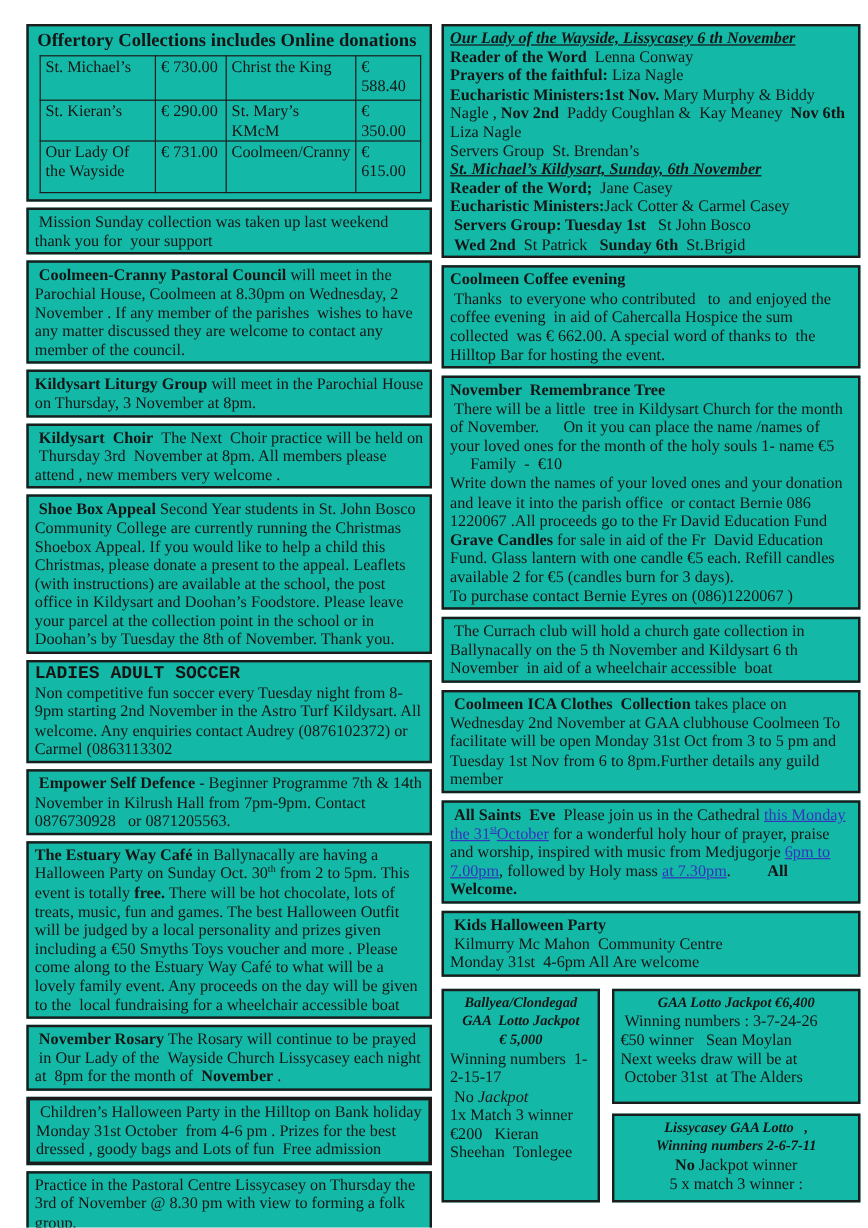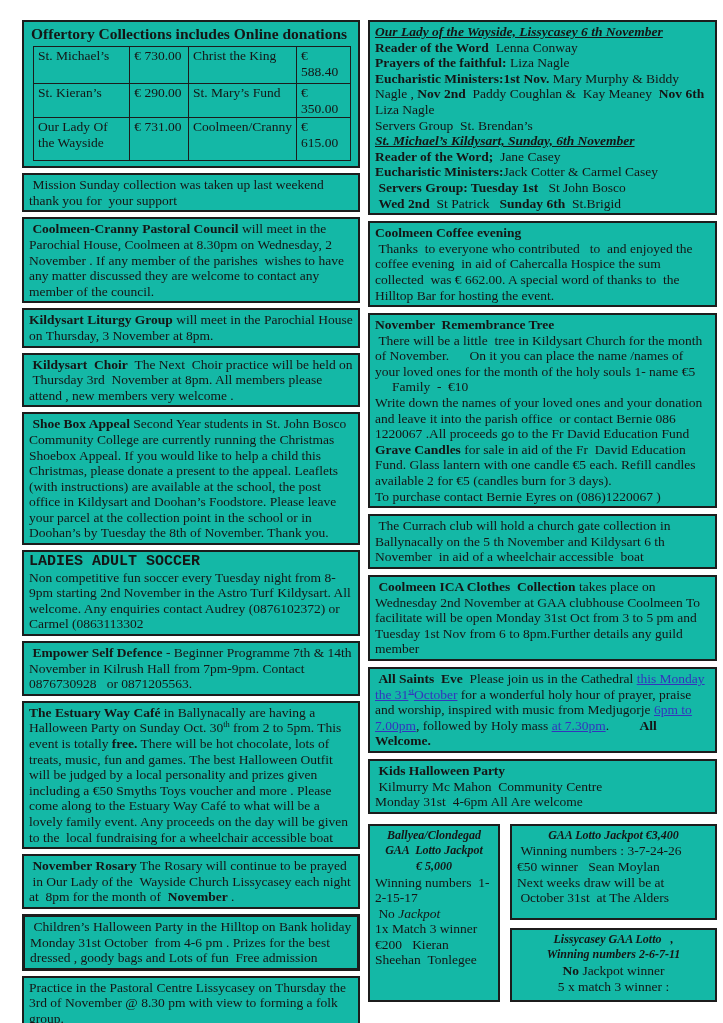--- a/index.html
+++ b/index.html
@@ -51,21 +51,21 @@
         <tbody>
           <tr class="r1">
             <td>St. Michael’s</td>
             <td>€ 730.00</td>
             <td>Christ the King</td>
             <td>€ 588.40</td>
           </tr>
           <tr class="r2">
             <td>St. Kieran’s</td>
             <td>€  290.00</td>
-            <td>St. Mary’s Fund</td>
+            <td>St. Mary’s KMcM</td>
             <td>€ 350.00</td>
           </tr>
           <tr class="r3">
             <td>Our Lady Of the Wayside</td>
             <td>€ 731.00</td>
             <td>Coolmeen/Cranny</td>
             <td>€ 615.00</td>
           </tr>
         </tbody>
       </table>
@@ -171,21 +171,21 @@
         <p class="lt">GAA &nbsp;Lotto Jackpot</p>
         <p class="lt">€ 5,000</p>
         <p>Winning numbers &nbsp;1-2-15-17</p>
         <p><span>&nbsp;No </span><span class="i">Jackpot</span></p>
         <p>1x Match 3 winner</p>
         <p>€200 &nbsp; Kieran Sheehan &nbsp;Tonlegee</p>
       </section>
 
       <div class="lotto-col">
         <section class="box lotto-b">
-          <p class="lt">GAA Lotto Jackpot €3,400</p>
+          <p class="lt">GAA Lotto Jackpot €6,400</p>
           <p>&nbsp;Winning numbers : 3-7-24-26</p>
           <p>€50 winner &nbsp; Sean Moylan</p>
           <p>Next weeks draw will be at</p>
           <p>&nbsp;October 31st &nbsp;at The Alders</p>
         </section>
         <section class="box lotto-c">
           <p class="lt">Lissycasey GAA Lotto &nbsp; ,</p>
           <p class="lt">Winning numbers 2-6-7-11</p>
           <p class="center"><span class="b">No</span><span> Jackpot winner</span></p>
           <p class="center">5 x match 3 winner :</p>

